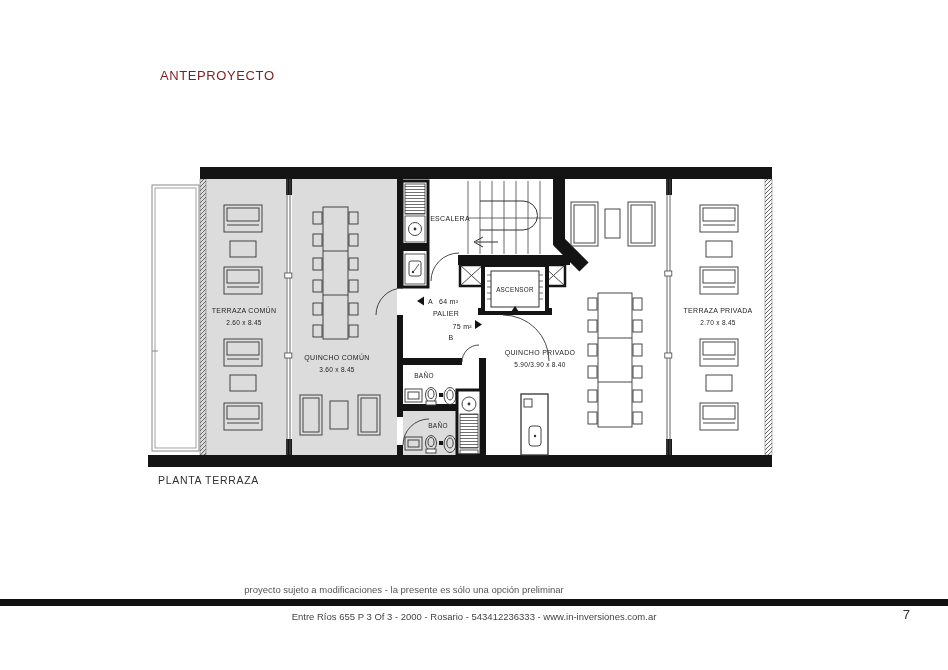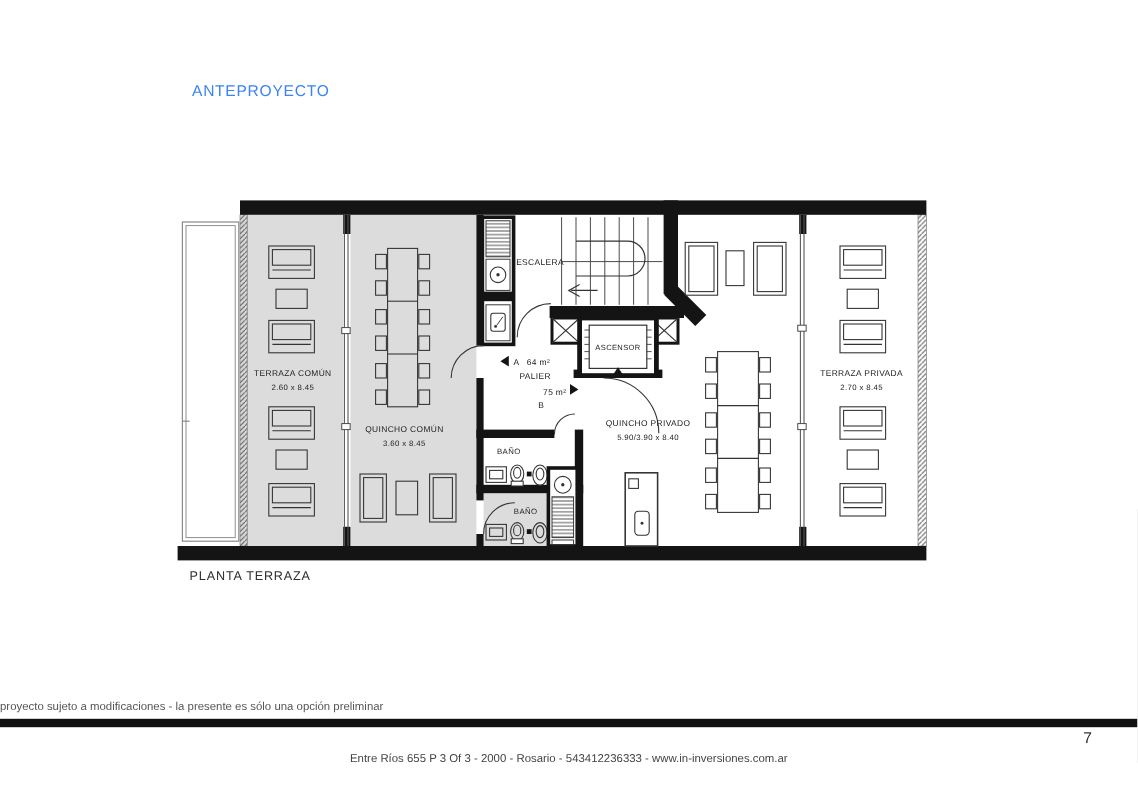--- a/index.html
+++ b/index.html
@@ -1,42 +1,42 @@
 <!DOCTYPE html>
 <html><head>
 <meta charset="utf-8">
 <style>
   html,body{margin:0;padding:0;background:#e8e8e8;}
   .page{position:relative;width:948px;height:670px;background:#ffffff;
         font-family:"Liberation Sans",sans-serif;overflow:hidden;margin:0 auto;}
   
   .project-block{position:absolute;left:160px;top:66px;font-size:13px;line-height:19px;
-                 letter-spacing:.6px;color:#3b82f6;text-align:center;}
+                 letter-spacing:.6px;color:#7f1d1d;text-align:center;}
   
   .logo{position:absolute;left:570px;top:30px;width:290px;height:88px;}
   .logo-monogram{position:absolute;left:0;top:9px;font-size:85px;line-height:61px;
                  letter-spacing:-2px;color:#2f2f2f;transform:scaleX(.72);transform-origin:left top;
                  white-space:nowrap;}
   .logo-tagline{position:absolute;left:70px;top:10px;font-size:12.5px;letter-spacing:6.5px;
                 color:#3a3a3a;white-space:nowrap;}
   .logo-brand{position:absolute;left:64px;top:27px;font-size:40px;line-height:34px;color:#2d2d2d;
               transform:scaleX(.8);transform-origin:left top;white-space:nowrap;}
   .logo-rule{position:absolute;left:0;top:66px;width:286px;border-top:2.5px solid #2e2e2e;}
   .logo-site{position:absolute;left:1px;top:72px;font-size:11px;letter-spacing:4.2px;color:#4f4f4f;
              white-space:nowrap;}
   
   .plan-svg{position:absolute;left:140px;top:155px;}
   .plan-svg text{font-family:"Liberation Sans",sans-serif;fill:#222;letter-spacing:.3px;}
   .plan-title{position:absolute;left:158px;top:474px;font-size:10.5px;letter-spacing:.7px;color:#2f2f2f;text-align:right;}
   
-  .disclaimer{position:absolute;left:0;top:584px;width:808px;text-align:left;
+  .disclaimer{position:absolute;left:0;top:584px;width:808px;text-align:center;
               font-size:9.5px;color:#555;}
   .footer-bar{position:absolute;left:0;top:599px;width:948px;height:7px;background:#111;}
   .footer-address{position:absolute;left:0;top:611px;width:948px;text-align:center;
-                  font-size:9.5px;color:#444;margin-top:16px;}
+                  font-size:9.5px;color:#444;}
   .page-number{position:absolute;right:38px;top:607px;font-size:13px;color:#333;}
 </style>
 </head>
 <body>
 
 <div class="page">
 
   <div class="project-block">
     <div>ANTEPROYECTO</div>
   </div>

